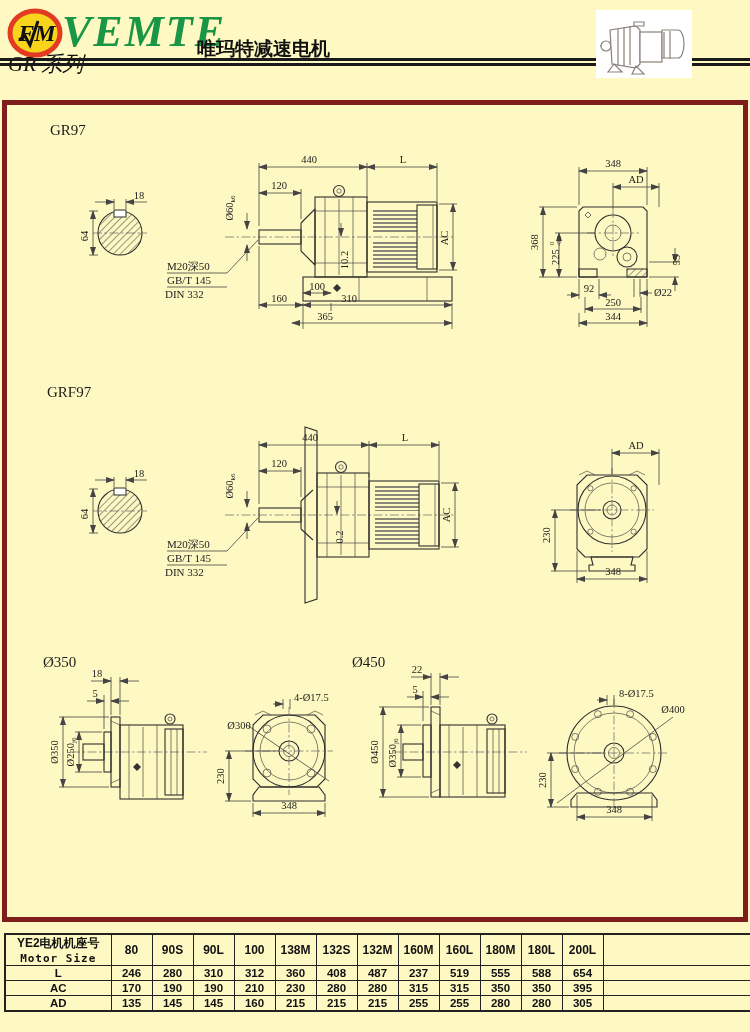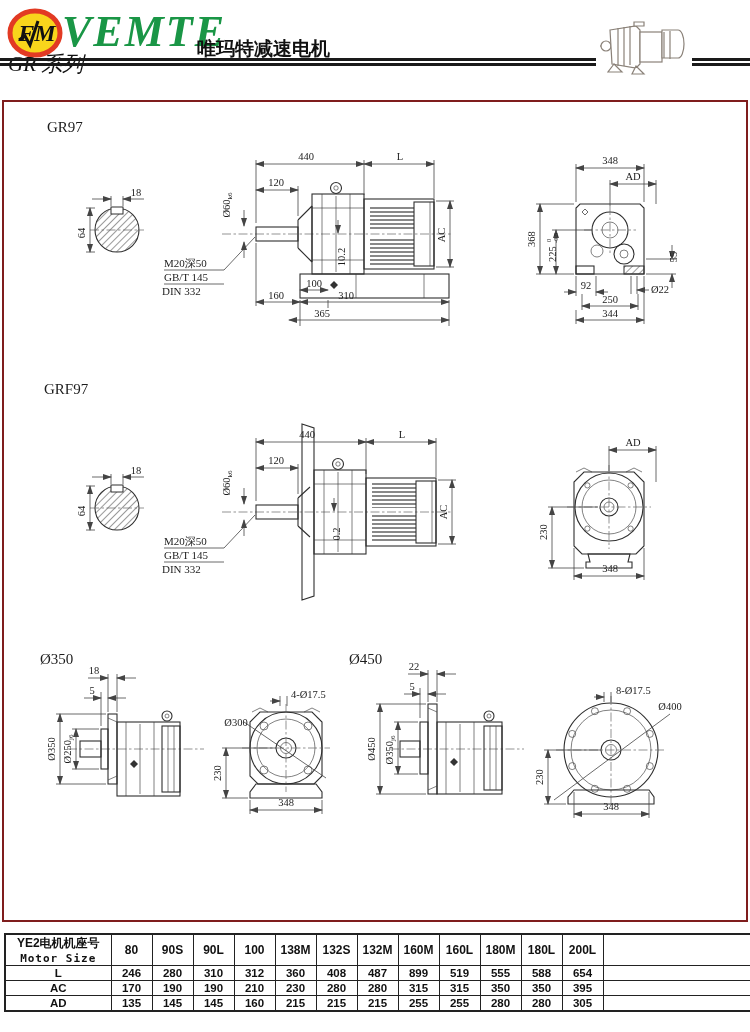--- a/index.html
+++ b/index.html
@@ -1,31 +1,31 @@
 <!DOCTYPE html>
 <html><head>
 <meta charset="utf-8">
 <style>
   html,body{margin:0;padding:0;background:#e8e8e8;}
-  .page{position:relative;width:750px;height:1032px;background:#ffffff;overflow:hidden;
+  .page{position:relative;width:750px;height:1032px;background:#fef9c3;overflow:hidden;
         font-family:"Liberation Serif",serif;color:#1c1c1c;}
   
   .logo{position:absolute;left:6px;top:7px;}
   .brand{position:absolute;left:62px;top:6px;font-family:"Liberation Serif",serif;
          font-style:italic;font-size:44px;font-weight:bold;letter-spacing:2px;}
   .subtitle{position:absolute;left:189px;top:36px;font-family:"Liberation Sans",sans-serif;
             font-weight:bold;font-size:19px;color:#111;padding-left:8px;}
   .rule{position:absolute;left:0;width:750px;height:3px;background:#1a1a1a;z-index:1;}
   .rule.r1{top:58px;} .rule.r2{top:63px;}
   .motor-art{position:absolute;left:596px;top:10px;width:96px;height:68px;background:#fff;z-index:2;}
   .series{position:absolute;left:8px;top:50px;font-style:italic;font-size:21px;
           font-family:Liberation Serif, serif;color:#111;}
   
   .drawing-box{position:absolute;left:2px;top:100px;width:746px;height:822px;
-               border:2px solid #7f1d1d;box-sizing:border-box;}
+               border:5px solid #7f1d1d;box-sizing:border-box;}
   .dwg{position:absolute;left:0;top:0;}
   .dwg text{font-family:"Liberation Serif",serif;fill:#1c1c1c;}
   .out{stroke:#2f2f2f;stroke-width:1.1;fill:none;}
   .thin{stroke:#3c3c3c;stroke-width:.65;fill:none;}
   .dim{stroke:#444;stroke-width:.8;fill:none;}
   .cl{stroke:#666;stroke-width:.7;fill:none;stroke-dasharray:9 2.5 2.5 2.5;}
   .dt{font-size:10.5px;text-anchor:middle;}
   .ttl{font-size:15px;}
   
   table.spec{position:absolute;left:4px;top:933px;width:750px;border-collapse:collapse;
@@ -504,21 +504,21 @@
     </tr>
     <tr>
       <td>L</td>
       <td>246</td>
       <td>280</td>
       <td>310</td>
       <td>312</td>
       <td>360</td>
       <td>408</td>
       <td>487</td>
-      <td>899</td>
+      <td>237</td>
       <td>519</td>
       <td>555</td>
       <td>588</td>
       <td>654</td>
       <td></td>
     </tr>
     <tr>
       <td>AC</td>
       <td>170</td>
       <td>190</td>

